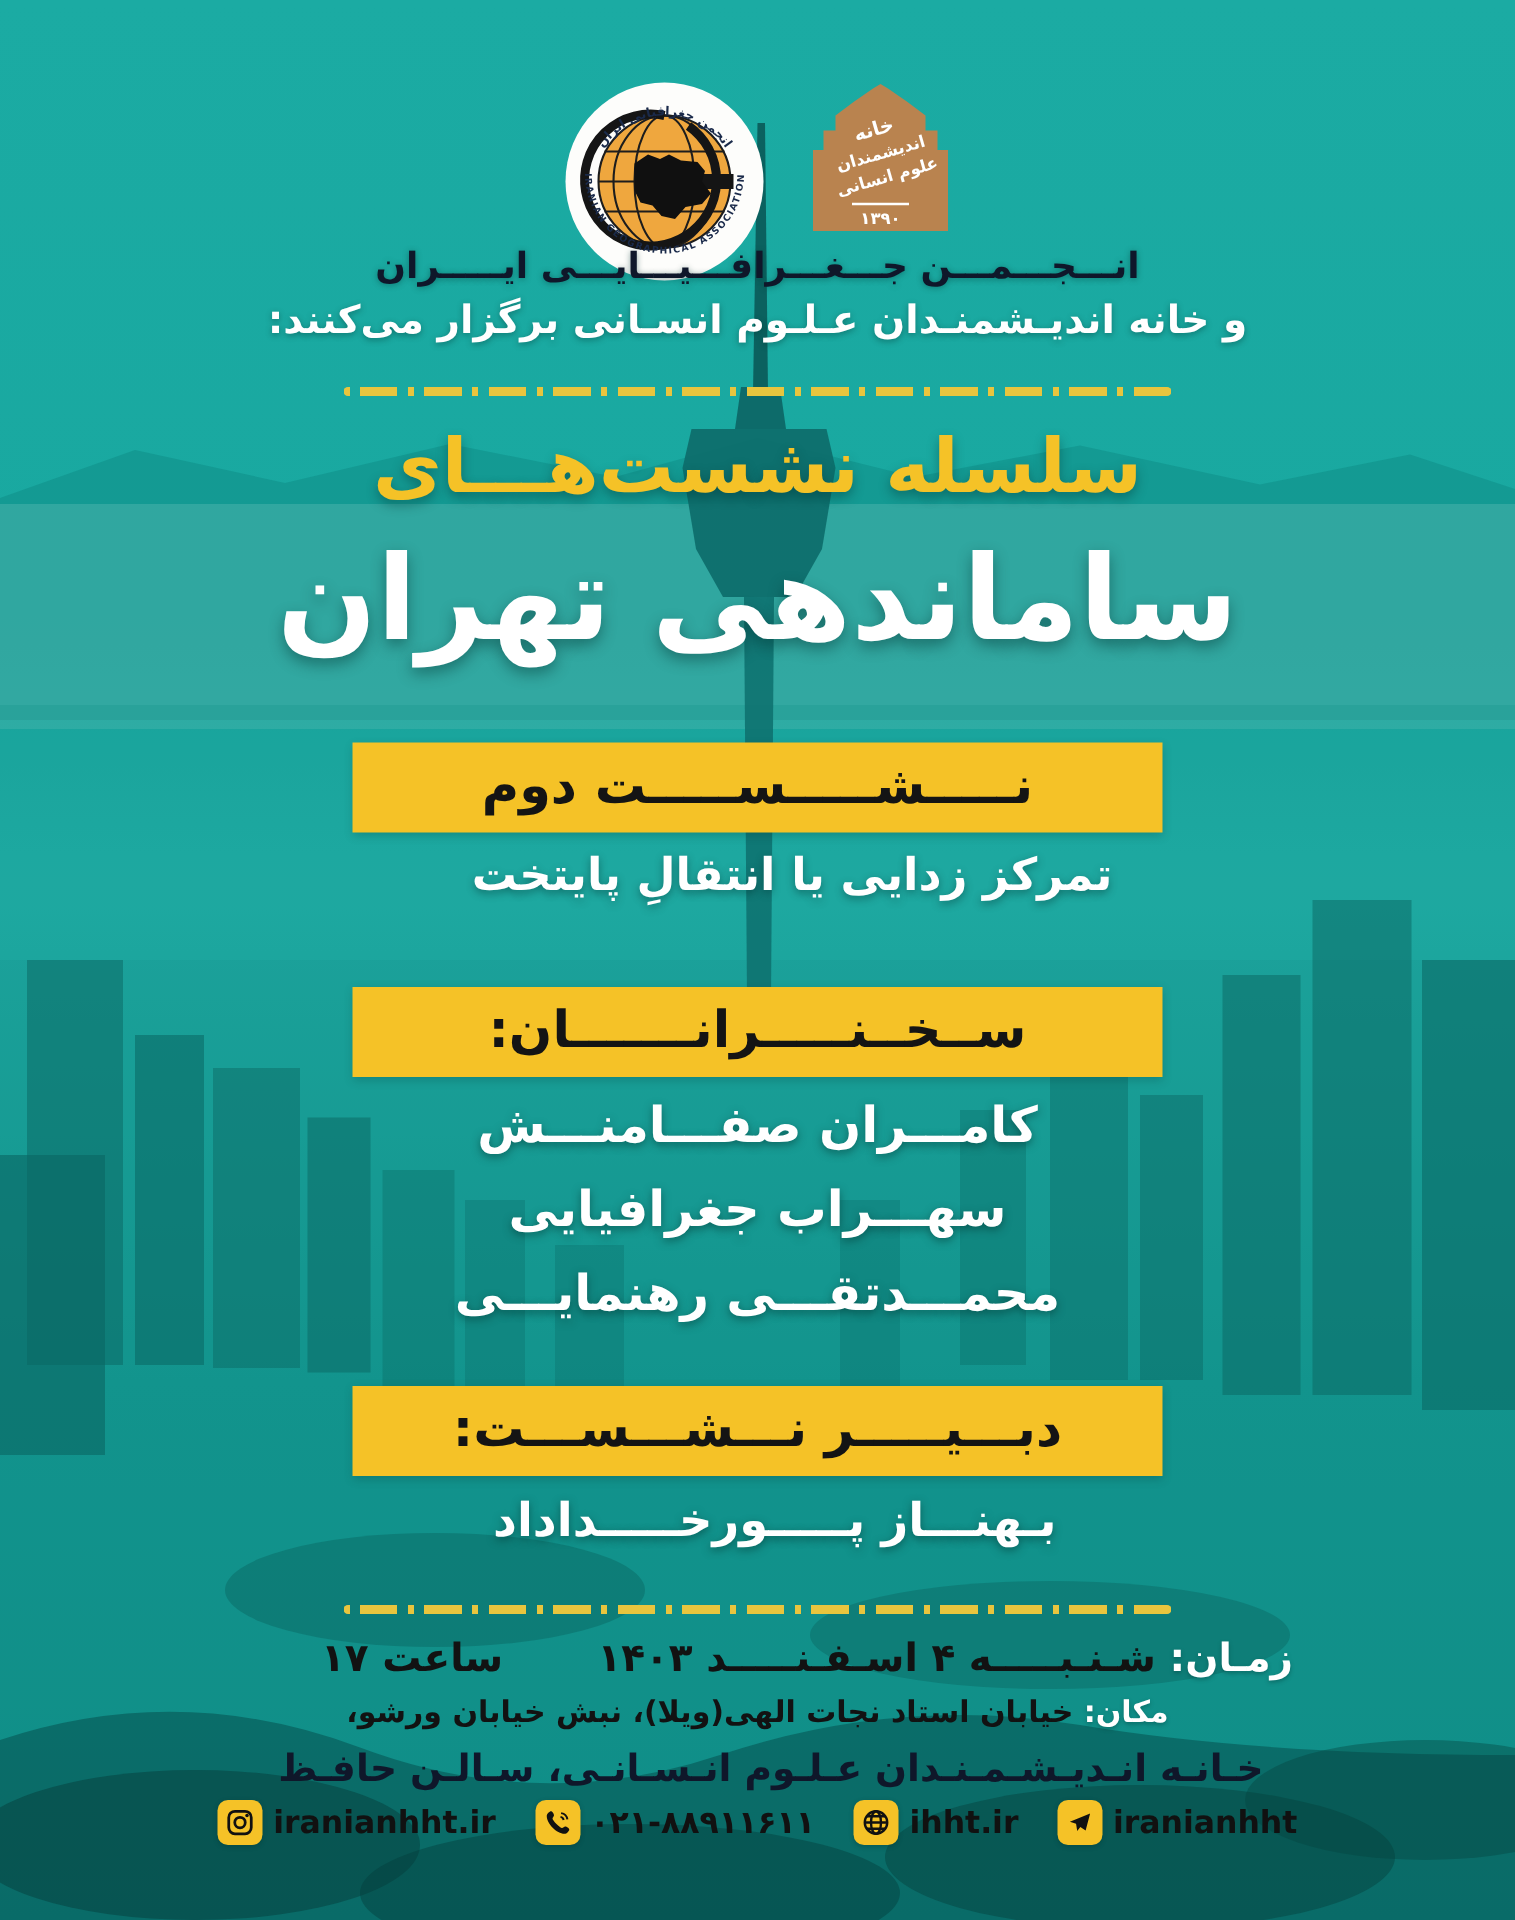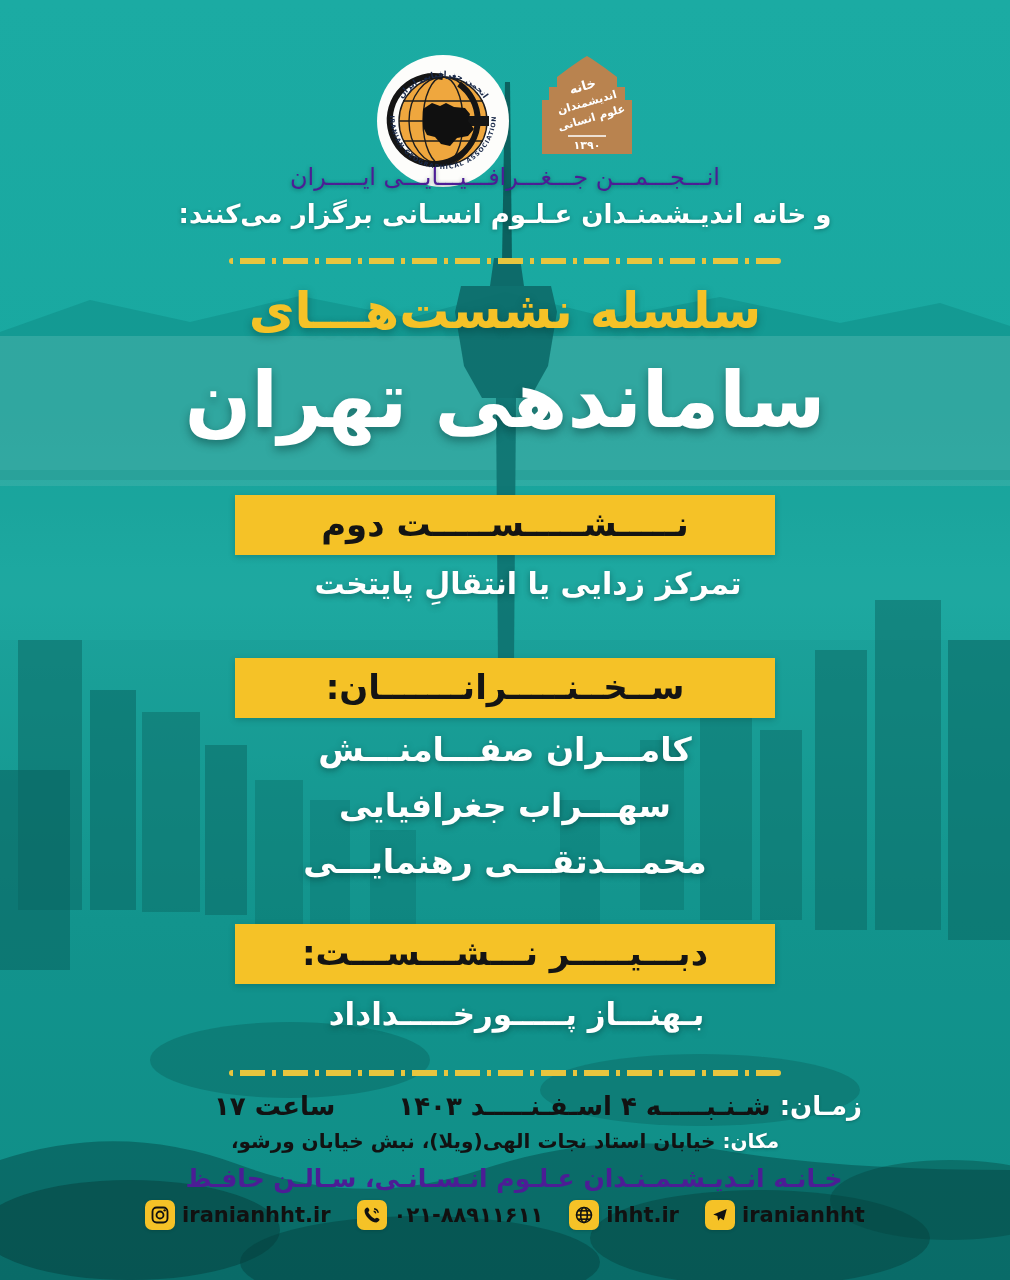--- a/index.html
+++ b/index.html
@@ -14,21 +14,21 @@
   }
   .bg{position:absolute;inset:0;z-index:0;}
   .layer{position:absolute;left:0;right:0;z-index:2;text-align:center;}
 
   
   .logos{top:54px;display:flex;justify-content:center;align-items:flex-start;gap:30px;direction:ltr;}
   .geo-logo{width:134px;height:134px;}
   .hut-logo{width:94px;height:100px;margin-top:2px;}
 
   
-  .hdr1{top:163px;color:#4c1d95;font-weight:normal;font-size:24px;letter-spacing:1px;
+  .hdr1{top:163px;color:#0f172a;font-weight:bold;font-size:24px;letter-spacing:1px;
         text-shadow:0 1px 4px rgba(0,55,52,.45);}
   .hdr2{top:199px;color:#fff;font-weight:bold;font-size:26px;
         text-shadow:0 1px 4px rgba(0,55,52,.45);}
 
   .divider{height:6px;width:552px;margin:0 auto;border-radius:3px;
     background:repeating-linear-gradient(90deg,
       #E8C53E 0 4px, rgba(0,0,0,0) 4px 11px,
       #E8C53E 11px 36px, rgba(0,0,0,0) 36px 43px);}
   .div1{top:258px;} .div2{top:1070px;}
 
@@ -51,21 +51,21 @@
 
   .chair-name{top:996px;color:#fff;font-weight:bold;font-size:31px;
         text-shadow:0 2px 6px rgba(0,45,42,.5);padding-left:23px;}
 
   
   .time-row{top:1091px;left:148px;right:148px;display:flex;justify-content:space-between;
         align-items:baseline;padding-left:66px;box-sizing:border-box;}
   .time-row .part{font-weight:bold;font-size:26px;color:#121212;white-space:nowrap;}
   .lbl{color:#fff;text-shadow:0 1px 3px rgba(0,55,52,.4);}
   .place1{top:1129px;font-weight:bold;font-size:20px;color:#121212;}
-  .place2{top:1164px;font-weight:bold;font-size:25px;color:#4c1d95;letter-spacing:.5px;margin-left:18px;}
+  .place2{top:1164px;font-weight:bold;font-size:25px;color:#0f172a;letter-spacing:.5px;margin-left:18px;}
 
   .contacts{top:1200px;display:flex;justify-content:center;align-items:center;
         gap:26px;direction:ltr;}
   .contact{display:flex;align-items:center;gap:7px;}
   .cicon{width:30px;height:30px;background:#F5C227;border-radius:7px;
         display:flex;align-items:center;justify-content:center;flex:0 0 auto;
         box-shadow:0 1px 3px rgba(0,50,47,.3);}
   .ctext{font-weight:bold;font-size:21px;color:#111;white-space:nowrap;}
 </style>
 </head>

